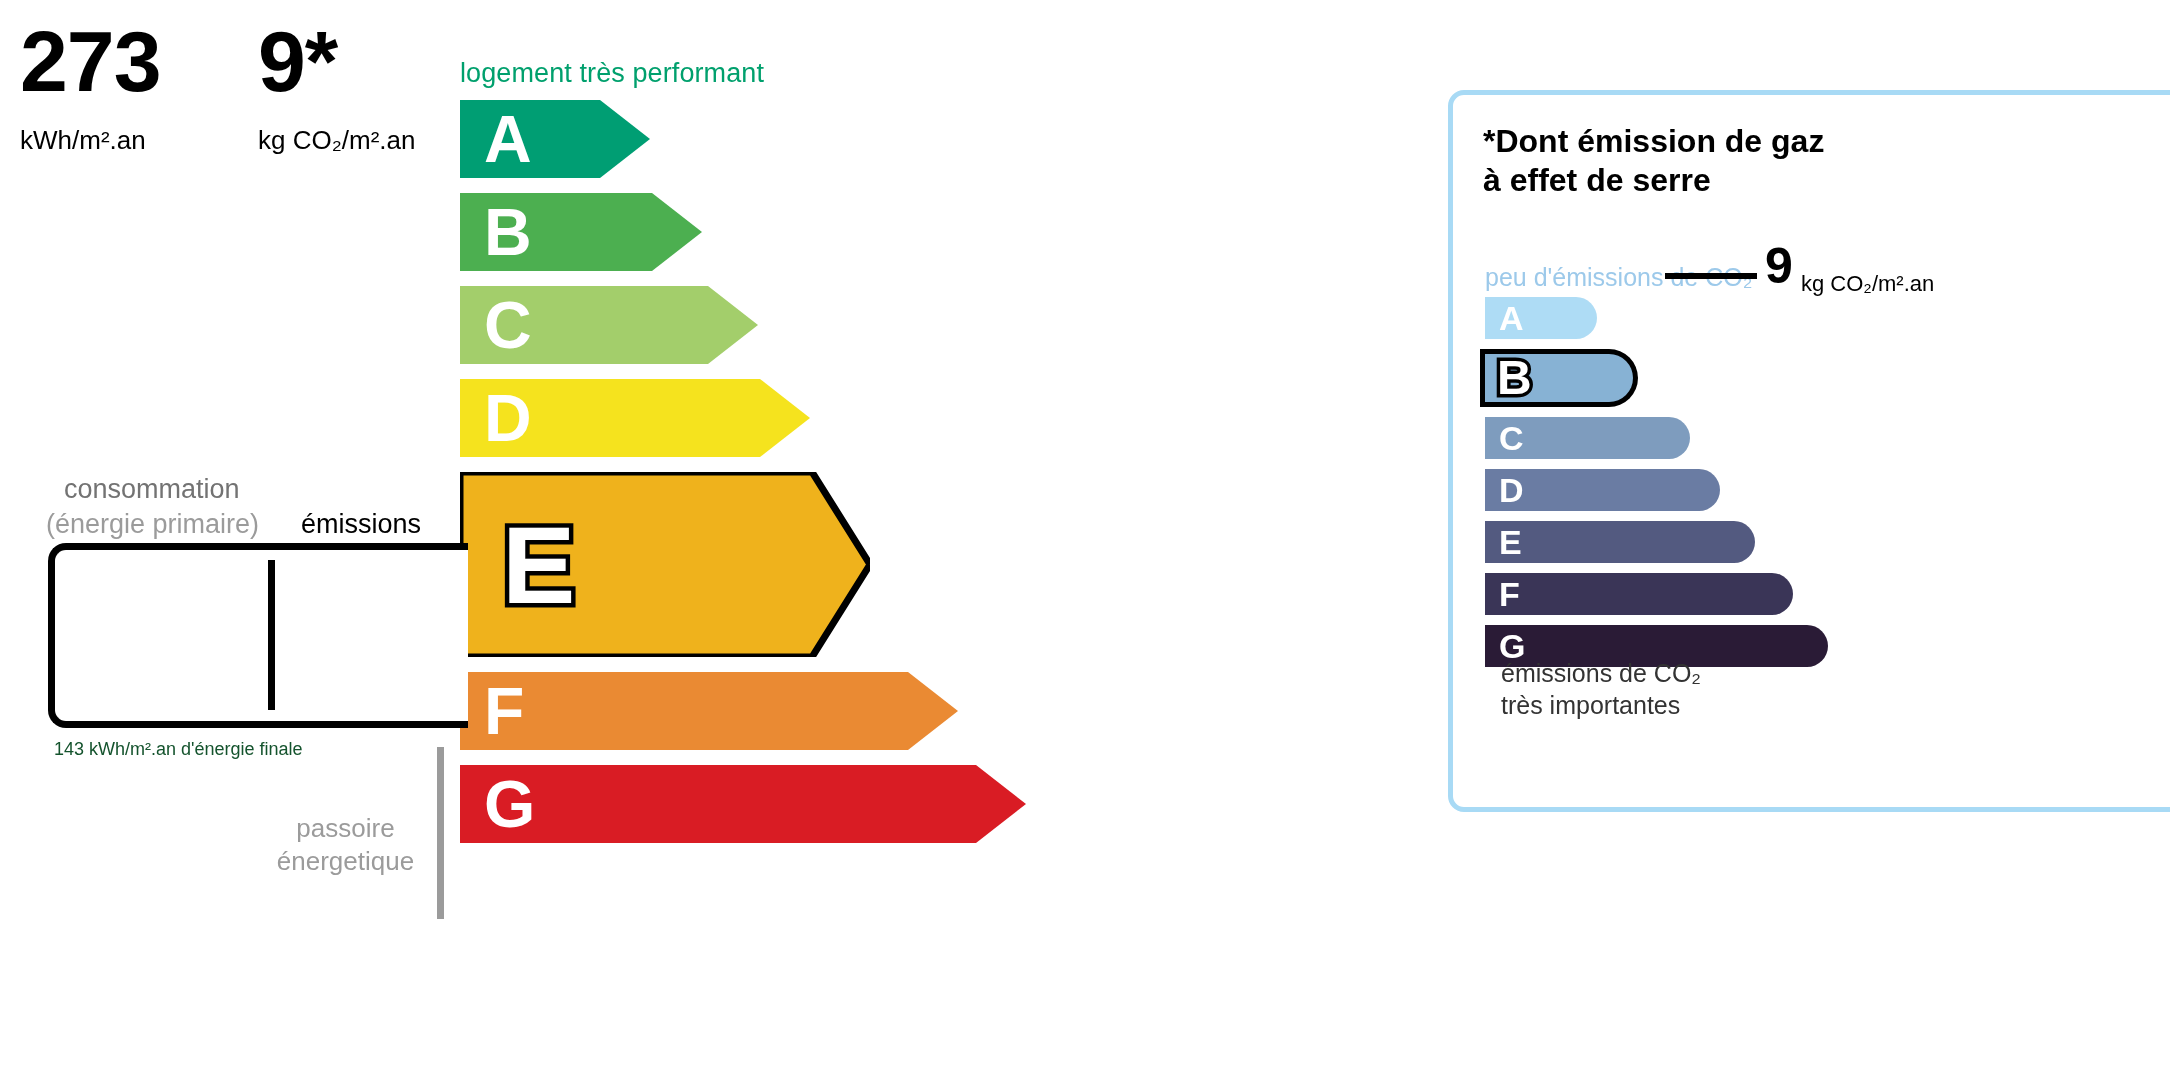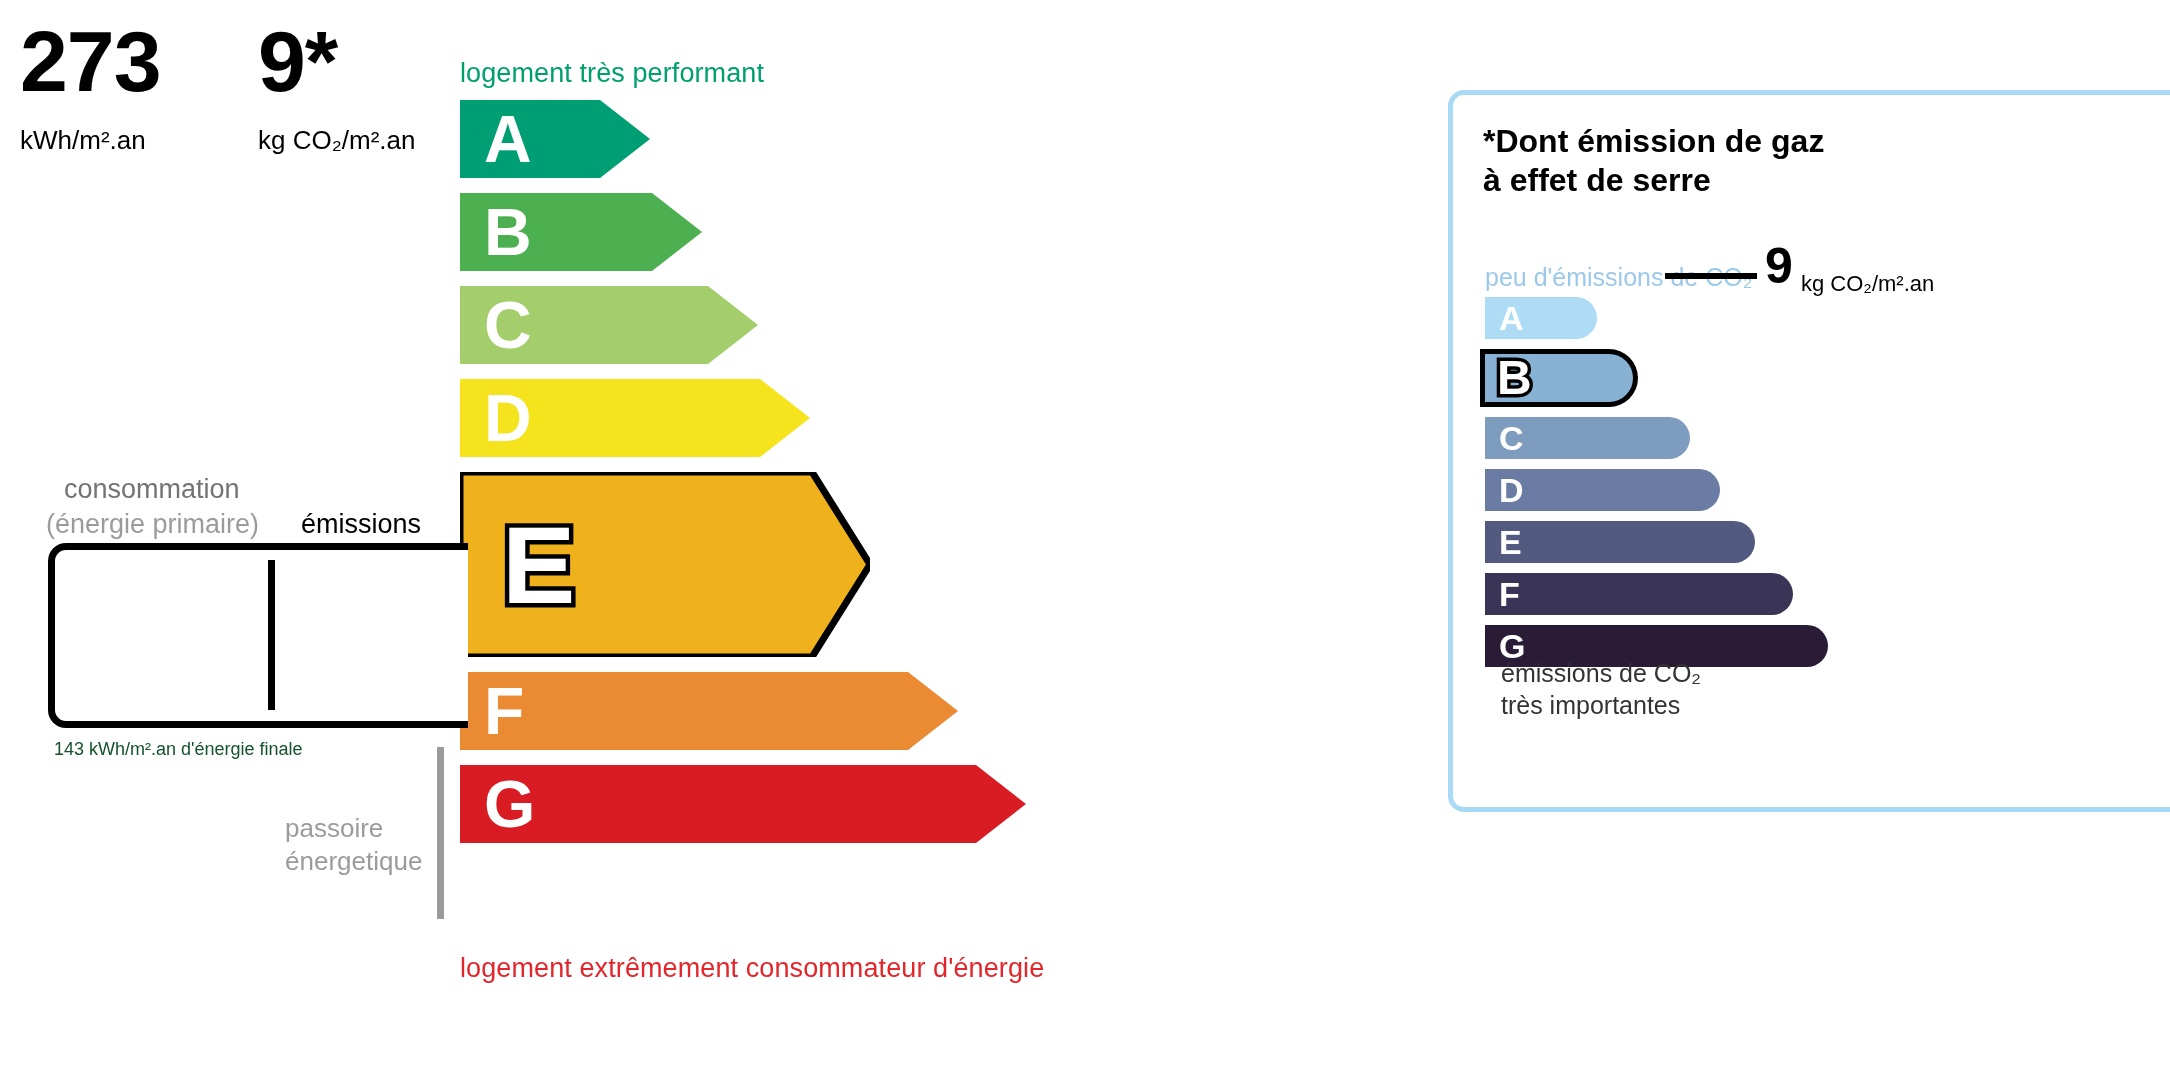--- a/index.html
+++ b/index.html
@@ -59,21 +59,21 @@
 
   .hdr{position:absolute;white-space:nowrap;}
   #hdr-conso{left:64px;top:474px;font-size:27px;color:#737373;}
   #hdr-conso-sub{left:46px;top:509px;font-size:27px;color:#9B9B9B;}
   #hdr-emis{left:301px;top:509px;font-size:27px;color:#000;}
 
   #final-energy{
     position:absolute;left:54px;top:738px;font-size:18px;color:#14532d;line-height:1.28;
   }
   #passoire{
-    position:absolute;left:285px;top:812px;width:145px;text-align:left;
+    position:absolute;left:273px;top:812px;width:145px;text-align:center;
     font-size:26px;color:#9B9B9B;line-height:1.28;
   }
   #passoire-rule{
     position:absolute;left:437px;top:747px;width:7px;height:172px;background:#9B9B9B;
   }
 
   
   #co2-panel{
     position:absolute;left:1448px;top:90px;width:764px;height:722px;
     border:5px solid #A8DAF5;border-radius:16px;background:#fff;box-sizing:border-box;
@@ -183,21 +183,20 @@
     <div class="val-number">9*</div>
     <div class="val-unit">kg CO₂/m².an</div>
   </div>
 
   <div id="final-energy">143 kWh/m².an
 d'énergie finale</div>
   <div id="passoire">passoire
 énergetique</div>
   <div id="passoire-rule"></div>
 
-  <div class="bottom-caption">logement extrêmement consommateur d'énergie</div>
 </div>
 
 <div id="co2-panel">
   <div id="co2-title">*Dont émission de gaz
 à effet de serre</div>
   <div id="co2-top-caption">peu d'émissions de CO₂</div>
 
   <div id="co2-bars-container">
       <div class="co2-bar" id="co2-bar-A" style="top: 202px; width: 112px; height: 42px; background: rgb(174, 220, 245);">
         <span class="co2-letter">A</span>

